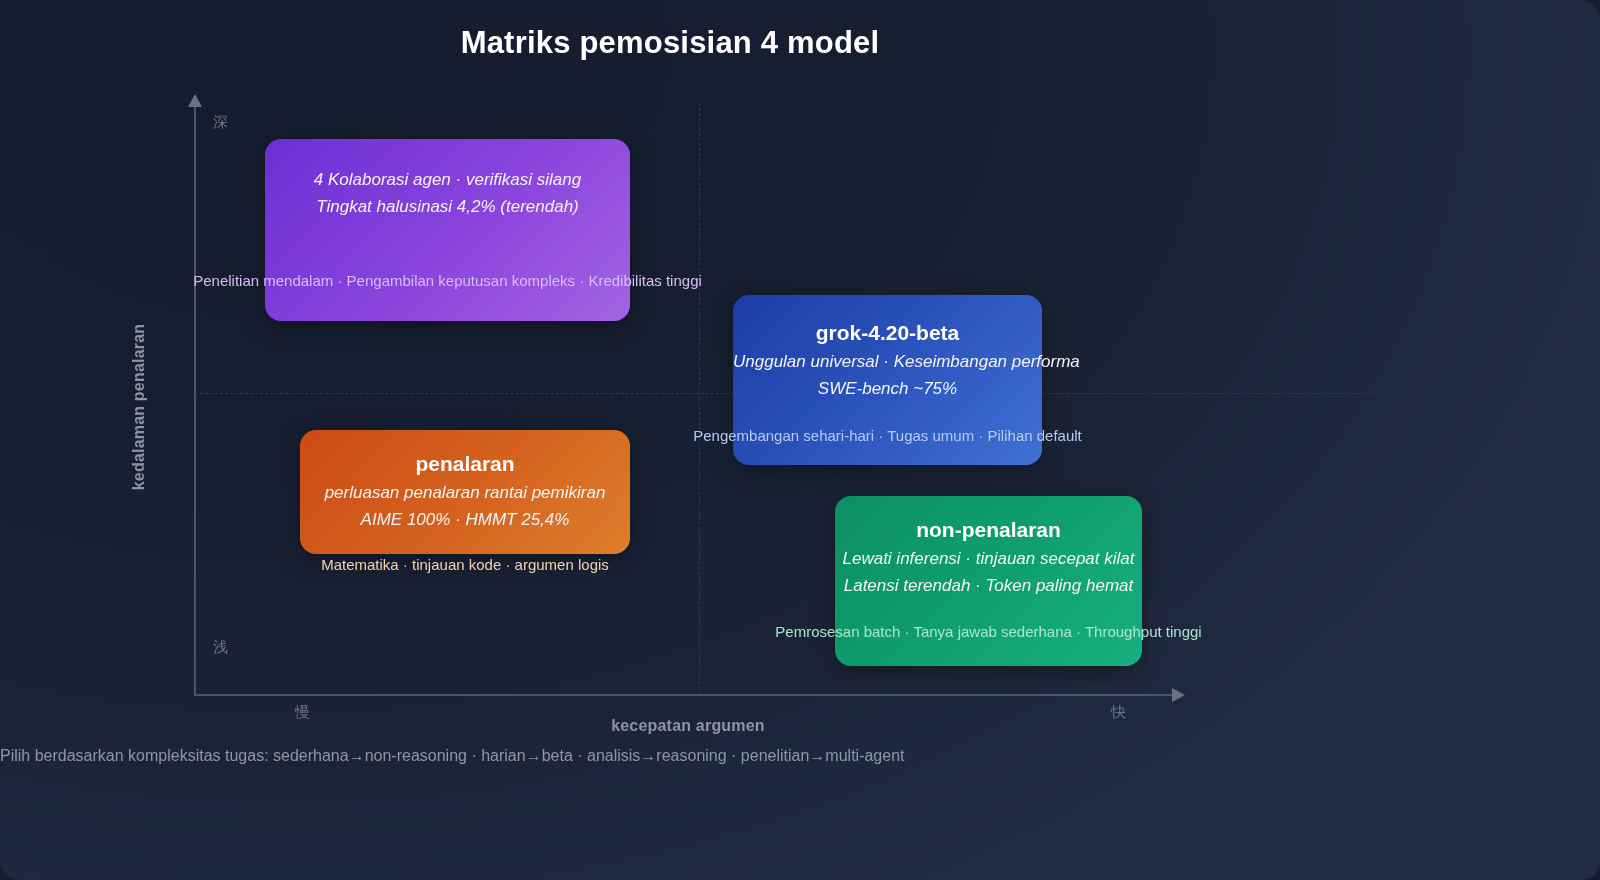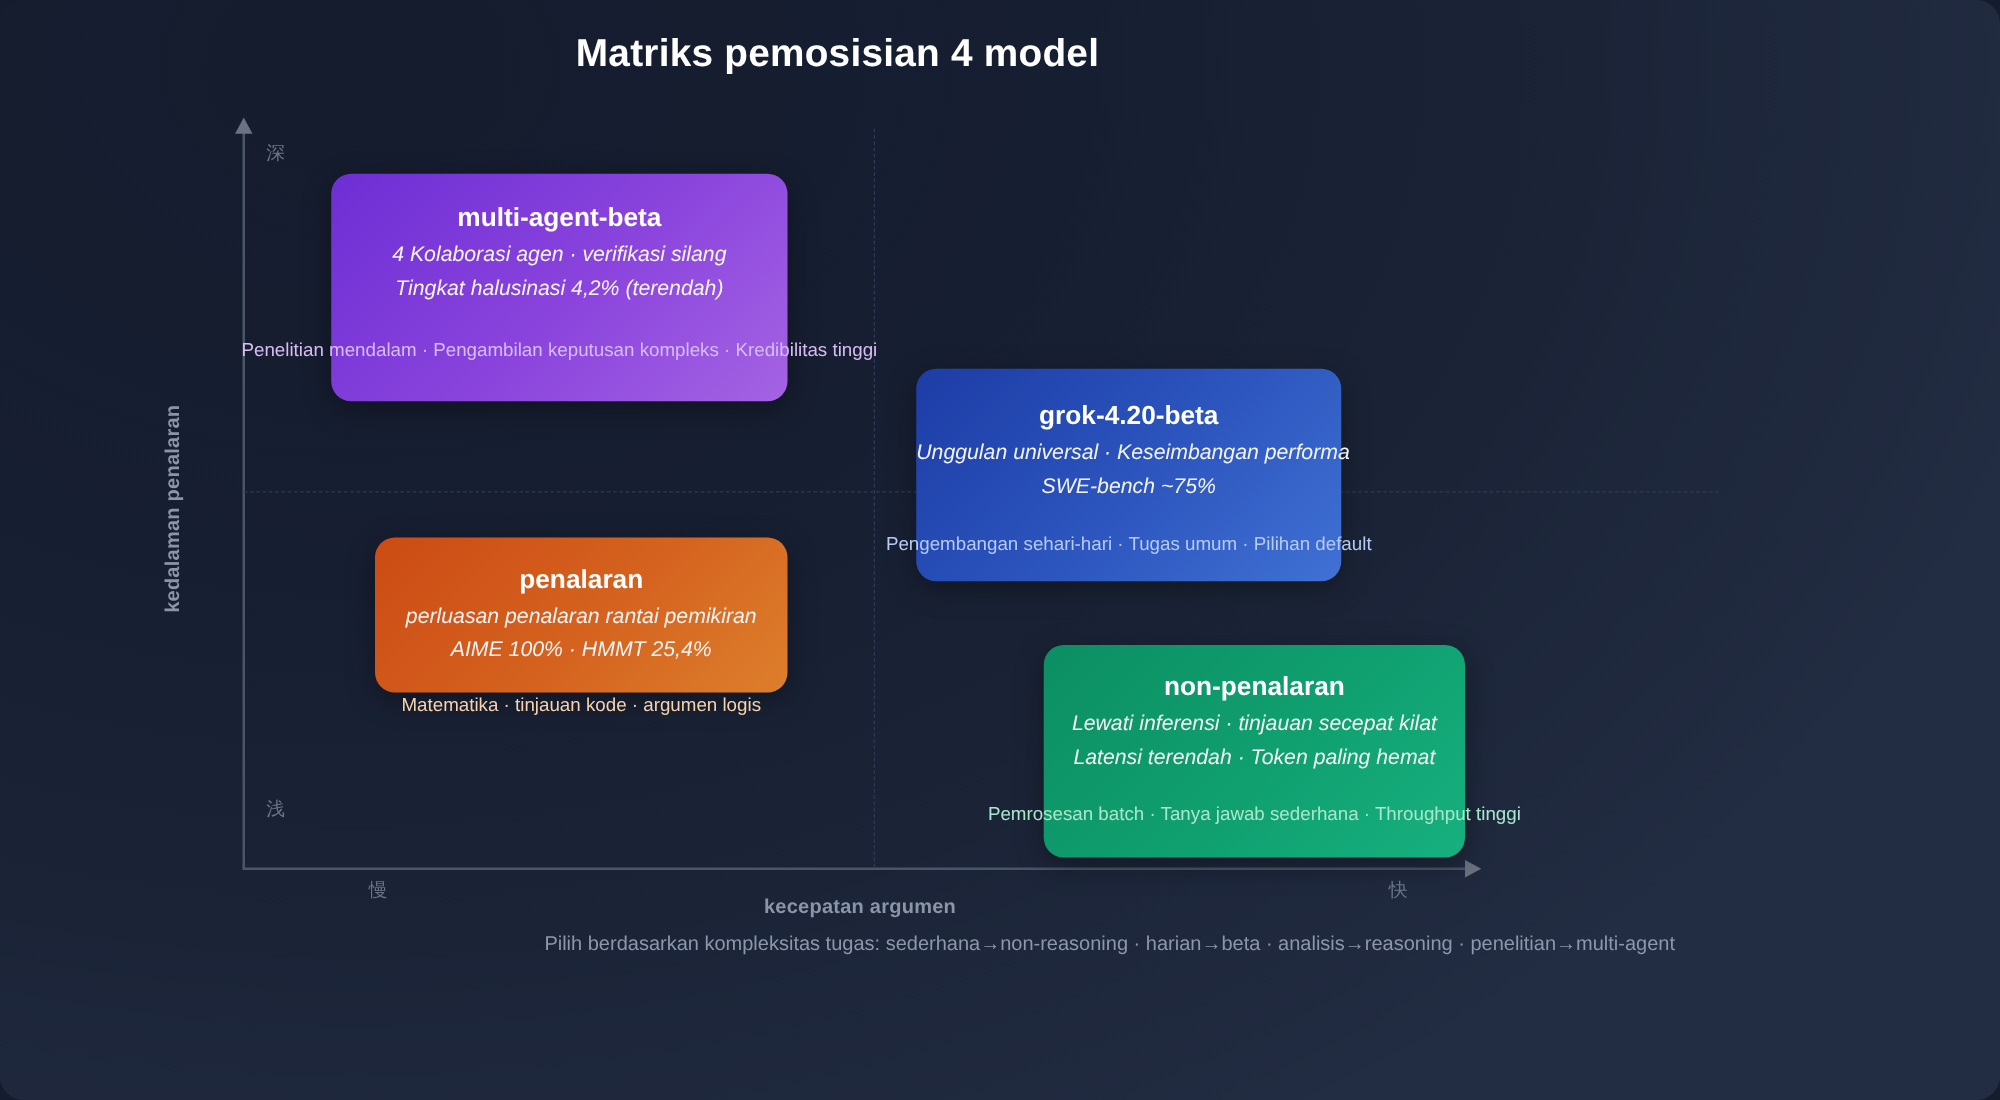--- a/index.html
+++ b/index.html
@@ -127,21 +127,21 @@
   .tick-shallow{ left: 213px; top: 638px; }
   .tick-slow   { left: 295px; top: 703px; }
   .tick-fast   { left: 1111px; top: 703px; }
 
   
   .footer-note {
     position: absolute;
     left: 0;
     top: 747px;
     width: 1340px;
-    text-align: right;
+    text-align: left;
     font-size: 16px;
     color: #8d97aa;
   }
 
   
   .card {
     position: absolute;
     border-radius: 16px;
     color: #ffffff;
     box-shadow: 0 6px 22px rgba(0,0,0,0.35);
@@ -180,39 +180,39 @@
     left: 265px; top: 139px;
     width: 365px; height: 182px;
     background: linear-gradient(135deg, #6d2ed4 0%, #8b45dd 55%, #a463e3 100%);
   }
   #card-multi-agent .card-inner { top: 24px; }
   #card-multi-agent .card-tags { top: 133px; color: #d7bdf3; }
 
   
   #card-grok {
     left: 733px; top: 295px;
-    width: 340px; height: 170px;
+    width: 309px; height: 170px;
     background: linear-gradient(135deg, #1d3ca6 0%, #2b54bc 50%, #4071d4 100%);
   }
   #card-grok .card-inner { top: 26px; }
   #card-grok .card-tags { top: 132px; color: #b6cbf2; }
 
   
   #card-penalaran {
     left: 300px; top: 430px;
     width: 330px; height: 124px;
     background: linear-gradient(135deg, #cc4b14 0%, #d5631f 55%, #dd7f2c 100%);
   }
   #card-penalaran .card-inner { top: 22px; }
   #card-penalaran .card-tags { top: 126px; color: #f6d2ad; }
 
   
   #card-non-penalaran {
-    left: 835px; top: 516px;
-    width: 337px; height: 170px;
+    left: 835px; top: 496px;
+    width: 307px; height: 170px;
     background: linear-gradient(135deg, #0c8f62 0%, #10a070 55%, #17b07e 100%);
   }
   #card-non-penalaran .card-inner { top: 22px; }
   #card-non-penalaran .card-tags { top: 127px; color: #a9e7cd; }
 </style>
 </head>
 <body>
 
 <div id="stage">
 
@@ -228,21 +228,20 @@
 
   <div class="axis-title-y">kedalaman penalaran</div>
   <div class="axis-title-x">kecepatan argumen</div>
   <div class="tick tick-deep">深</div>
   <div class="tick tick-shallow">浅</div>
   <div class="tick tick-slow">慢</div>
   <div class="tick tick-fast">快</div>
 
   <div class="card" id="card-multi-agent">
     <div class="card-inner">
-      <div class="card-title">multi-agent-beta</div>
       <div class="card-line">4 Kolaborasi agen · verifikasi silang</div>
       <div class="card-line">Tingkat halusinasi 4,2% (terendah)</div>
     </div>
     <div class="card-tags">Penelitian mendalam · Pengambilan keputusan kompleks · Kredibilitas tinggi</div>
   </div>
 
   <div class="card" id="card-grok">
     <div class="card-inner">
       <div class="card-title">grok-4.20-beta</div>
       <div class="card-line">Unggulan universal · Keseimbangan performa</div>

